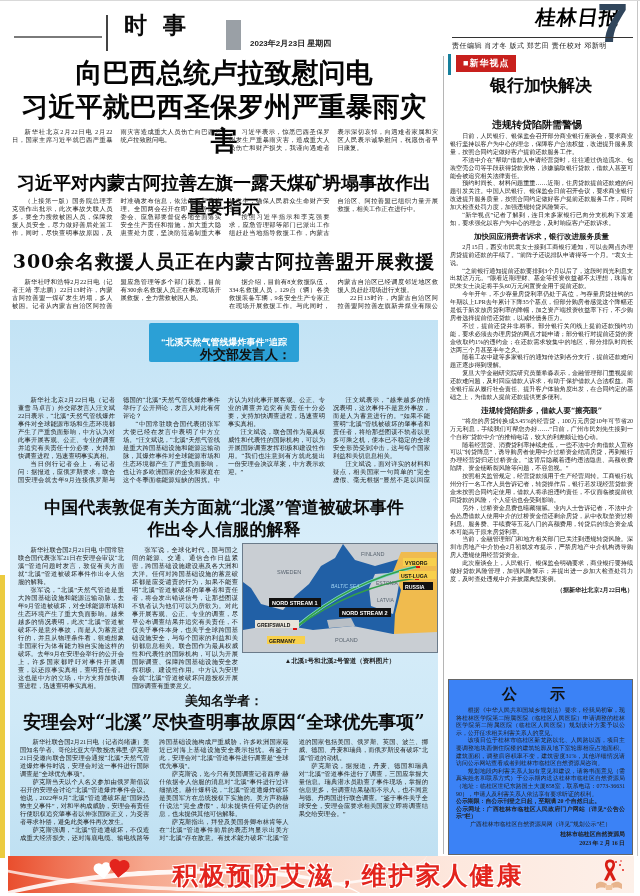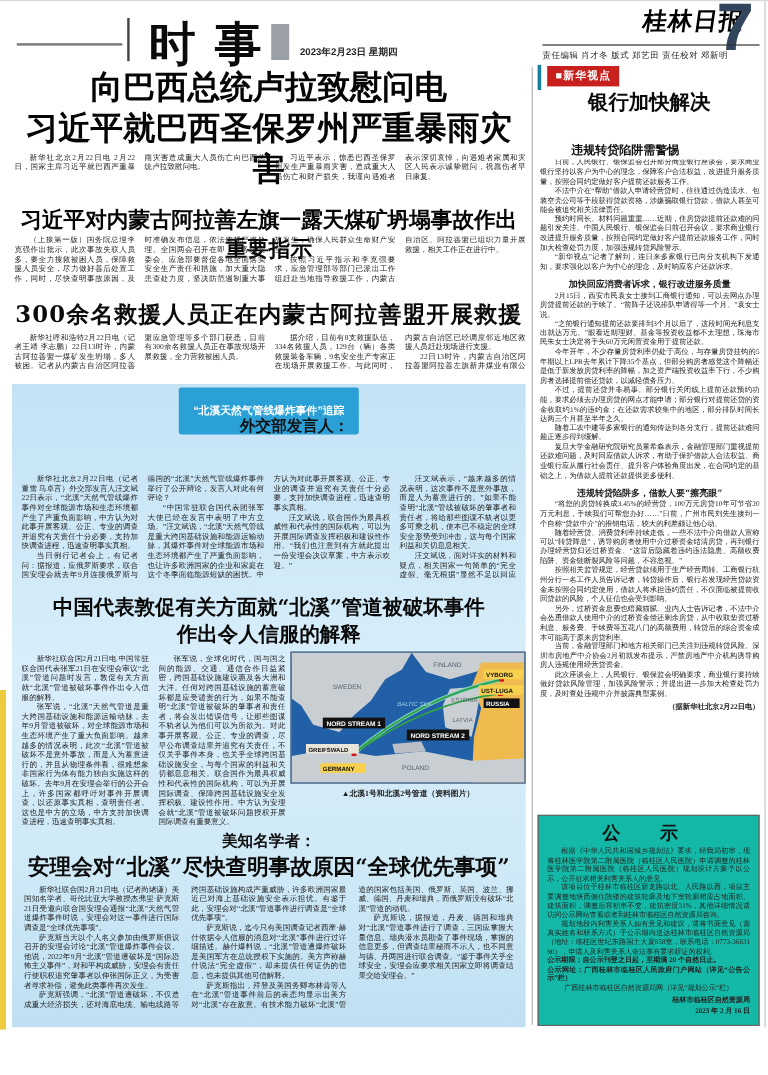--- a/index.html
+++ b/index.html
@@ -4,21 +4,21 @@
 <style>
   html,body{margin:0;padding:0;background:#e8e8e8;}
   .page{position:relative;width:640px;height:896px;background:#ffffff;overflow:hidden;
         font-family:"Liberation Serif","DejaVu Serif",serif;color:#111;}
   [data-name]{box-sizing:border-box;}
 
   
   .hdr-line-left{position:absolute;left:14px;top:36px;width:88px;height:2px;background:#7a7a7a;}
   .hdr-vbar{position:absolute;left:106px;top:15px;width:2px;height:36px;background:#444;}
   .hdr-title{position:absolute;left:124px;top:10px;font-family:"Liberation Sans","DejaVu Sans",sans-serif;
-             font-size:39px;font-weight:900;letter-spacing:16px;color:#0b0b0b;}
+             font-size:23px;font-weight:900;letter-spacing:16px;color:#0b0b0b;}
   .hdr-block{position:absolute;left:226px;top:20px;width:15px;height:30px;background:#9aa0a6;}
   .hdr-date{position:absolute;left:250px;top:38px;font-size:8px;font-weight:bold;color:#222;
             font-family:"Liberation Sans",sans-serif;}
   .masthead{position:absolute;left:536px;top:4px;font-size:20px;font-weight:900;transform:skewX(-8deg);
             font-family:"DejaVu Serif",serif;color:#000;letter-spacing:1px;}
   .pageno{position:absolute;left:597px;top:-10px;font-size:56px;font-weight:900;color:#31465c;
           font-family:"Liberation Sans",sans-serif;}
   .hdr-rule-right{position:absolute;left:452px;top:37px;width:181px;height:1px;background:#333;}
   .editors{position:absolute;left:452px;top:41px;width:181px;font-size:7px;color:#1a1a1a;
            font-family:"Liberation Sans",sans-serif;letter-spacing:.5px;}
@@ -67,31 +67,31 @@
   .art-f-k{top:372px;}
   .art-f-h{position:absolute;left:0;top:390px;width:428px;font-size:18px;}
   .art-f-b{left:10px;top:418px;width:408px;height:110px;column-count:3;column-gap:10px;}
 
   
   .teal-bar{position:absolute;left:448px;top:54px;width:3px;height:21px;background:#17809c;}
   .redbox{position:absolute;left:456px;top:55px;background:#c8201d;color:#fff;font-size:9px;font-weight:bold;
           padding:2px 7px;font-family:"Liberation Sans",sans-serif;letter-spacing:1px;}
   .r-h1{position:absolute;left:448px;top:74px;width:186px;font-size:17px;}
   .r-h2{position:absolute;left:448px;top:95px;width:186px;font-size:17px;}
-  .r-sub{position:absolute;left:428px;top:118px;width:186px;text-align:center;font-size:10px;font-weight:900;
+  .r-sub{position:absolute;left:444px;top:118px;width:186px;text-align:center;font-size:10px;font-weight:900;
          font-family:"DejaVu Serif",serif;color:#111;}
   .r-body{position:absolute;left:450px;top:133px;width:183px;height:542px;overflow:hidden;font-size:6.1px;
           line-height:7.9px;text-align:justify;color:#222;word-break:break-all;}
   .r-body p{margin:0;text-indent:2em;}
   .r-body .crosshead{text-indent:0;text-align:center;font-weight:900;font-size:7.5px;margin:5px 0 3px;
                      font-family:"DejaVu Serif",serif;}
   .r-body .attrib{text-indent:0;text-align:right;font-weight:bold;margin-top:3px;}
 
   
-  .notice{position:absolute;left:448px;top:679px;width:185px;height:176px;border:1px solid #666;background:#14b8a6;
+  .notice{position:absolute;left:448px;top:679px;width:185px;height:176px;border:1px solid #666;background:#3b82f6;
           padding:4px 7px;overflow:hidden;}
   .notice-title{text-align:center;font-size:15px;font-weight:900;letter-spacing:14px;font-family:"DejaVu Serif",serif;
                 margin:1px 0 3px;}
   .notice p{margin:0;font-size:5.9px;line-height:7.6px;text-align:justify;text-indent:2em;word-break:break-all;color:#222;}
   .notice .nline{text-indent:0;font-weight:bold;}
   .notice .ncenter{text-indent:0;text-align:center;}
   .notice .nsign{text-indent:0;text-align:right;font-weight:bold;margin-top:2px;}
 
   
   .footer-banner{position:absolute;left:8px;top:856px;width:626px;height:37px;overflow:hidden;
@@ -270,14 +270,34 @@
     <p data-name="notice-paragraph">根据《中华人民共和国城乡规划法》要求，经我局初审，现将桂林医学院第二附属医院（临桂区人民医院）申请调整的桂林医学院第二附属医院（临桂区人民医院）规划设计方案予以公示，公开征求相关利害关系人的意见。</p>
     <p data-name="notice-paragraph">该项目位于桂林市临桂区新龙路以北、人民路以西，项目主要调整地块西侧住院楼的建筑轮廓及地下室轮廓相应占地面积、建筑面积，调整后容积率不变，建筑密度31%，其他详细情况请访问公示网站查看或者到桂林市临桂区自然资源局咨询。</p>
     <p data-name="notice-paragraph">规划地段内利害关系人如有意见和建议，请将书面意见（需真实姓名和联系方式）于公示期内送达桂林市临桂区自然资源局（地址：临桂区世纪东路国土大厦858室，联系电话：0773-3663190），申请人及利害关系人依法享有要求听证的权利。</p>
     <p class="nline" data-name="notice-deadline">公示期限：自公示刊登之日起，至期满 20 个自然日止。</p>
     <p class="nline" data-name="notice-website-1">公示网址：广西桂林市临桂区人民政府门户网站（详见“公告公示”栏）</p>
     <p class="ncenter" data-name="notice-website-2">广西桂林市临桂区自然资源局网（详见“规划公示”栏）</p>
     <p class="nsign" data-name="notice-signer">桂林市临桂区自然资源局</p>
     <p class="nsign" data-name="notice-sign-date">2023 年 2 月 16 日</p>
   </div>
 
+  <div class="footer-banner" data-name="aids-prevention-banner">
+    <div class="swirl1" data-name="banner-swirl"></div>
+    <div class="swirl2" data-name="banner-swirl"></div>
+    <div class="heart outline" style="left:86px;top:8px;transform:scale(1.1) rotate(-8deg);" data-name="heart-icon"></div>
+    <div class="heart" style="left:102px;top:6px;transform:scale(1.25) rotate(6deg);" data-name="heart-icon"></div>
+    <div class="banner-text" data-name="banner-slogan">积极预防艾滋，维护家人健康</div>
+    <div class="ribbon-wrap" data-name="red-ribbon-icon">
+      <svg width="34" height="34" viewBox="0 0 34 34">
+        <circle cx="24" cy="4" r="1" fill="#e3241d"></circle>
+          <circle cx="28" cy="7" r="1" fill="#e3241d"></circle>
+        <circle cx="31" cy="12" r="1" fill="#e3241d"></circle>
+          <circle cx="29" cy="3" r="0.8" fill="#e3241d"></circle>
+        <path d="M14,3 C12,6 13,10 16,14 L12,22 L15,23 L18,17 L21,23 L24,22 L20,14 C23,10 24,6 22,3 C20,1 16,1 14,3 Z
+                 M16,5 C17,4 19,4 20,5 C21,7 20,9 18,11 C16,9 15,7 16,5 Z" fill="#d81e14"></path>
+        <path d="M4,26 C8,22 12,24 15,26 L13,30 C9,29 6,30 4,31 Z" fill="#e8b48c"></path>
+        <path d="M30,26 C26,22 22,24 19,26 L21,30 C25,29 28,30 30,31 Z" fill="#e8b48c"></path>
+        <path d="M13,27 L21,27 L20,32 L14,32 Z" fill="#f0c49e"></path>
+      </svg>
+    </div>
+  </div>
 
 </div>
 
 </body></html>

